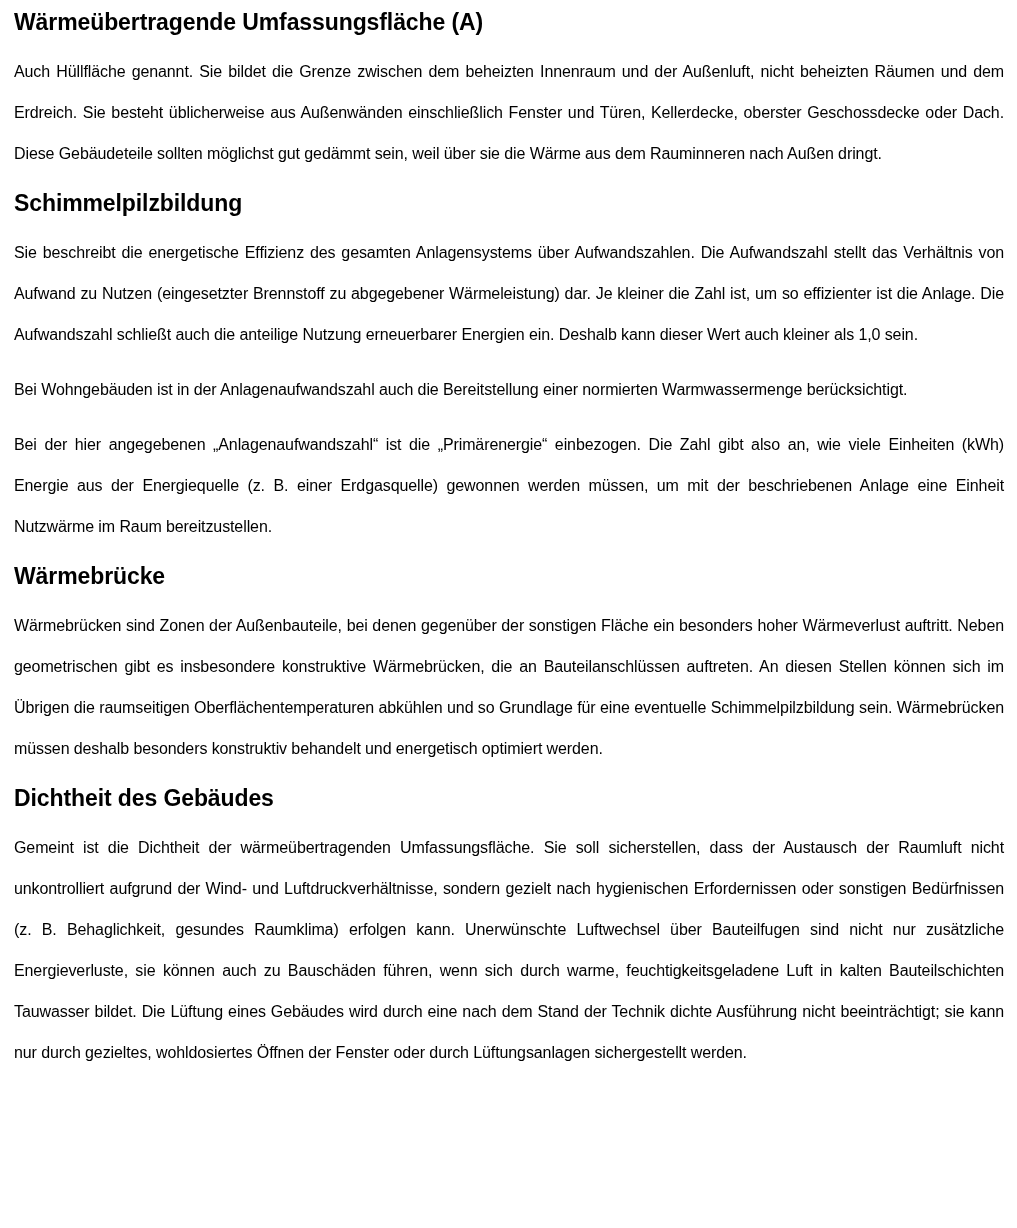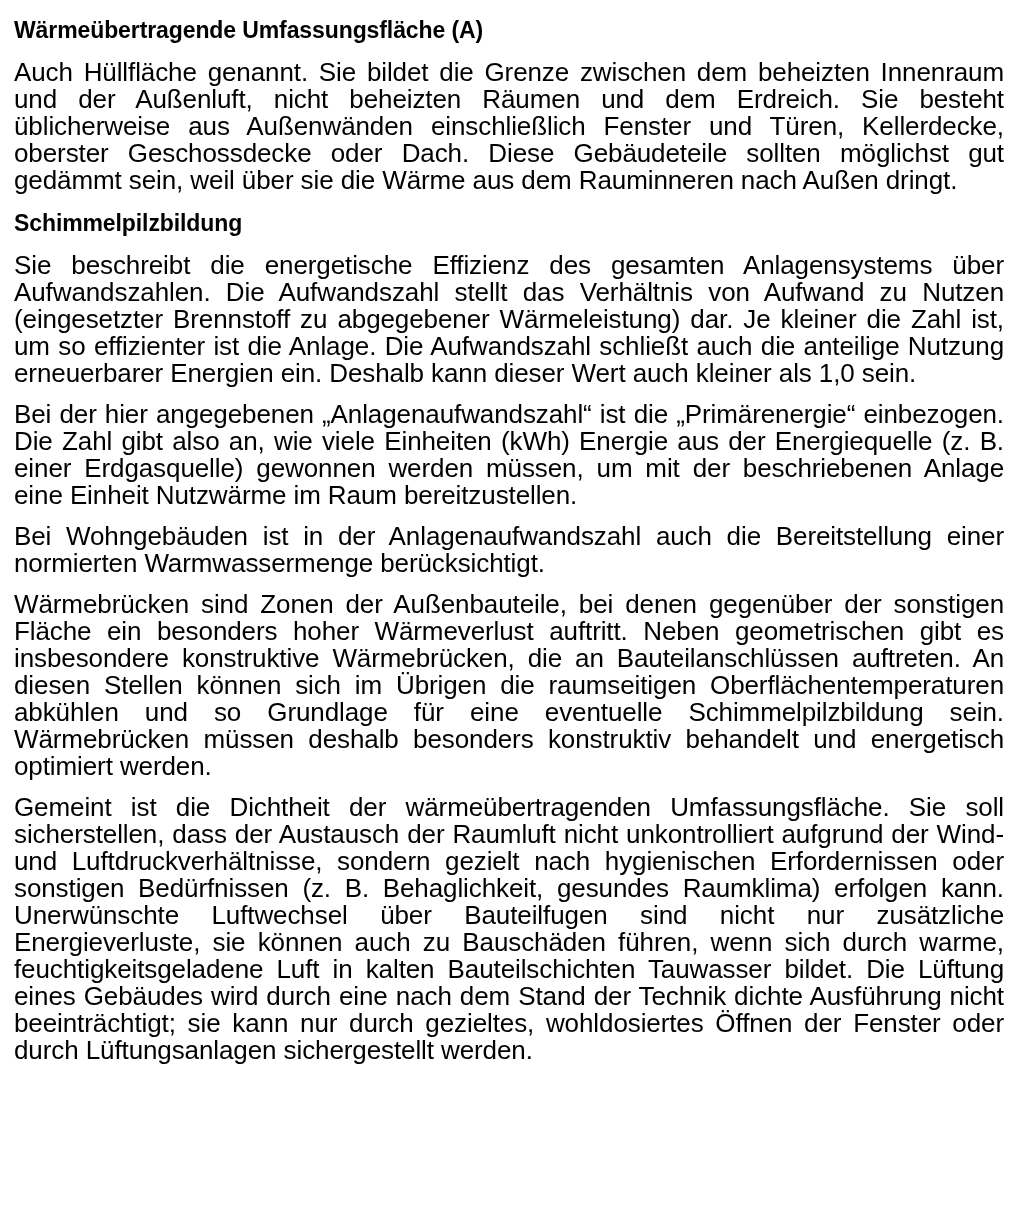--- a/index.html
+++ b/index.html
@@ -19,49 +19,51 @@
     }
     .section-heading {
       font-size: 23px;
       line-height: 29px;
       font-weight: bold;
       margin: 15px 0 14px 0;
       text-align: left;
       letter-spacing: -0.1px;
     }
     .doc-section:first-child .section-heading {
-      margin-top: 8px;
+      margin-top: 0;
     }
     .paragraph {
-      font-size: 26px;
-      line-height: 27px;
+      font-size: 16px;
+      line-height: 41px;
       margin: 0 0 14px 0;
       text-align: justify;
       text-justify: inter-word;
       letter-spacing: -0.1px;
     }
   </style>
 </head>
 <body>
 
 <div class="page">
 
   <section class="doc-section">
     <h2 class="section-heading">Wärmeübertragende Umfassungsfläche (A)</h2>
     <p class="paragraph">Auch Hüllfläche genannt. Sie bildet die Grenze zwischen dem beheizten Innenraum und der Außenluft, nicht beheizten Räumen und dem Erdreich. Sie besteht üblicherweise aus Außenwänden einschließlich Fenster und Türen, Kellerdecke, oberster Geschossdecke oder Dach. Diese Gebäudeteile sollten möglichst gut gedämmt sein, weil über sie die Wärme aus dem Rauminneren nach Außen dringt.</p>
   </section>
 
   <section class="doc-section">
     <h2 class="section-heading">Schimmelpilzbildung</h2>
     <p class="paragraph">Sie beschreibt die energetische Effizienz des gesamten Anlagensystems über Aufwandszahlen. Die Aufwandszahl stellt das Verhältnis von Aufwand zu Nutzen (eingesetzter Brennstoff zu abgegebener Wärmeleistung) dar. Je kleiner die Zahl ist, um so effizienter ist die Anlage. Die Aufwandszahl schließt auch die anteilige Nutzung erneuerbarer Energien ein. Deshalb kann dieser Wert auch kleiner als 1,0 sein.</p>
+    <p class="paragraph">Bei Wohngebäuden ist in der Anlagenaufwandszahl auch die Bereitstellung einer normierten Warmwassermenge berücksichtigt.</p>
     <p class="paragraph">Bei der hier angegebenen „Anlagenaufwandszahl“ ist die „Primärenergie“ einbezogen. Die Zahl gibt also an, wie viele Einheiten (kWh) Energie aus der Energiequelle (z. B. einer Erdgasquelle) gewonnen werden müssen, um mit der beschriebenen Anlage eine Einheit Nutzwärme im Raum bereitzustellen.</p>
-    <p class="paragraph">Bei Wohngebäuden ist in der Anlagenaufwandszahl auch die Bereitstellung einer normierten Warmwassermenge berücksichtigt.</p>
   </section>
 
   <section class="doc-section">
+    <h2 class="section-heading">Wärmebrücke</h2>
     <p class="paragraph">Wärmebrücken sind Zonen der Außenbauteile, bei denen gegenüber der sonstigen Fläche ein besonders hoher Wärmeverlust auftritt. Neben geometrischen gibt es insbesondere konstruktive Wärmebrücken, die an Bauteilanschlüssen auftreten. An diesen Stellen können sich im Übrigen die raumseitigen Oberflächentemperaturen abkühlen und so Grundlage für eine eventuelle Schimmelpilzbildung sein. Wärmebrücken müssen deshalb besonders konstruktiv behandelt und energetisch optimiert werden.</p>
   </section>
 
   <section class="doc-section">
+    <h2 class="section-heading">Dichtheit des Gebäudes</h2>
     <p class="paragraph">Gemeint ist die Dichtheit der wärmeübertragenden Umfassungsfläche. Sie soll sicherstellen, dass der Austausch der Raumluft nicht unkontrolliert aufgrund der Wind- und Luftdruckverhältnisse, sondern gezielt nach hygienischen Erfordernissen oder sonstigen Bedürfnissen (z. B. Behaglichkeit, gesundes Raumklima) erfolgen kann. Unerwünschte Luftwechsel über Bauteilfugen sind nicht nur zusätzliche Energieverluste, sie können auch zu Bauschäden führen, wenn sich durch warme, feuchtigkeitsgeladene Luft in kalten Bauteilschichten Tauwasser bildet. Die Lüftung eines Gebäudes wird durch eine nach dem Stand der Technik dichte Ausführung nicht beeinträchtigt; sie kann nur durch gezieltes, wohldosiertes Öffnen der Fenster oder durch Lüftungsanlagen sichergestellt werden.</p>
   </section>
 
 </div>
 
 </body></html>

